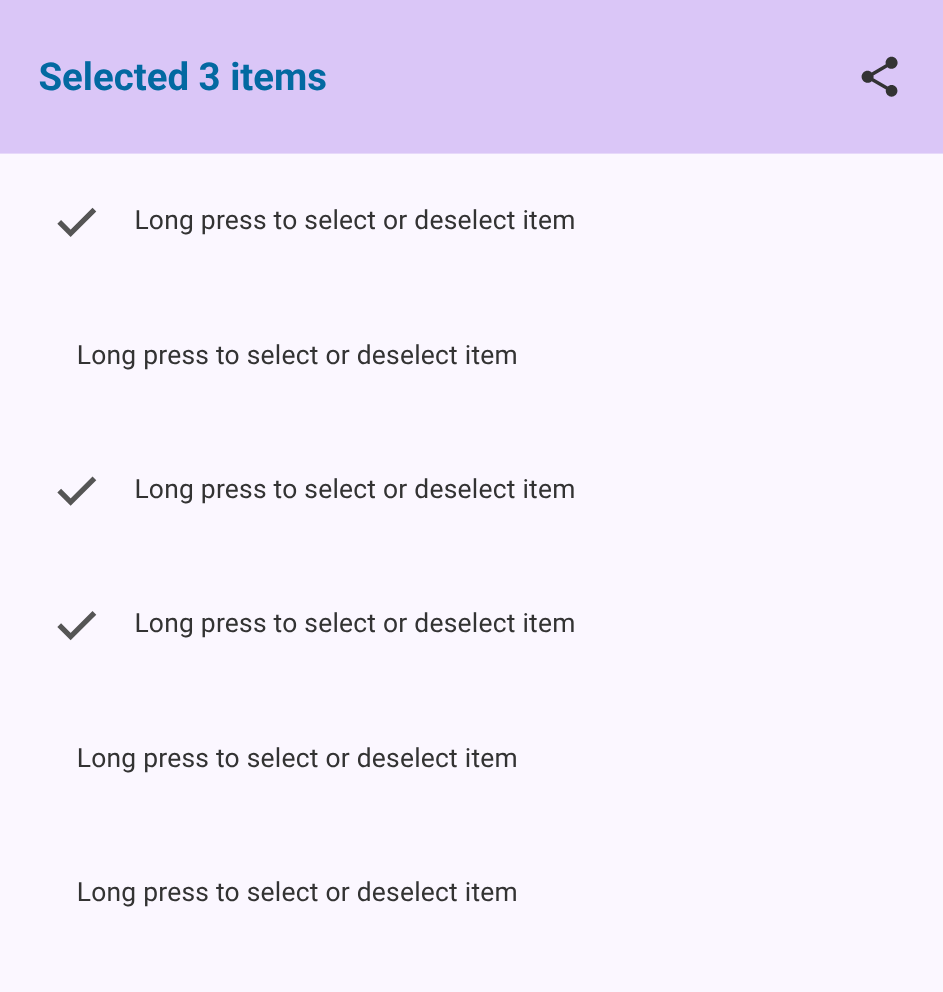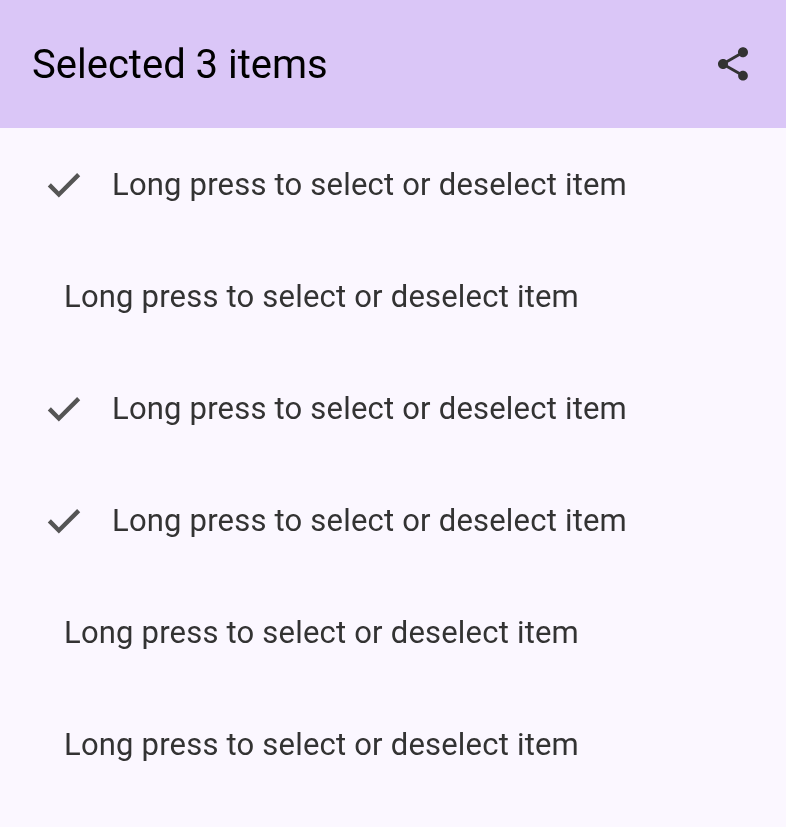--- a/index.html
+++ b/index.html
@@ -12,23 +12,23 @@
     }
     .appbar {
       background: #dac6f7;
       height: 128px;
       display: flex;
       align-items: center;
       justify-content: space-between;
       padding: 0 32px;
     }
     .appbar-title {
-      color: #000000;
-      font-size: 40px;
-      font-weight: 400;
+      color: #0369a1;
+      font-size: 32px;
+      font-weight: 700;
     }
     .share-icon {
       width: 42px;
       height: 42px;
       display: flex;
       align-items: center;
       justify-content: center;
     }
     .share-icon svg { display: block; }
     .list {
@@ -46,21 +46,21 @@
       height: 48px;
       margin-right: 24px;
       display: flex;
       align-items: center;
       justify-content: center;
       flex: 0 0 48px;
     }
     .check-slot.hidden { visibility: hidden; }
     .check-slot svg { display: block; }
     .item-label {
-      font-size: 31px;
+      font-size: 22px;
       color: #333;
       letter-spacing: 0.2px;
     }
     .item-label.unselected-offset { margin-left: -48px; }
   </style>
 </head>
 <body>
 
 <div class="appbar">
   <div class="appbar-title">Selected 3 items</div>

